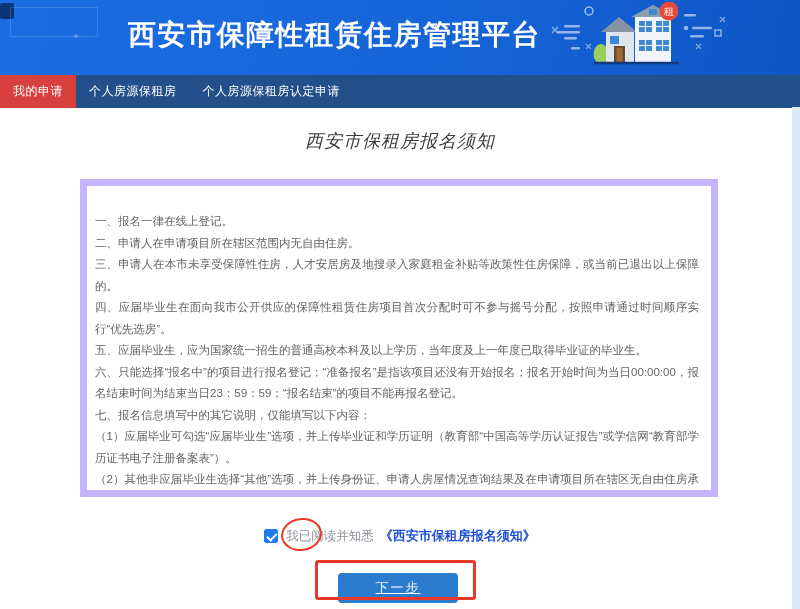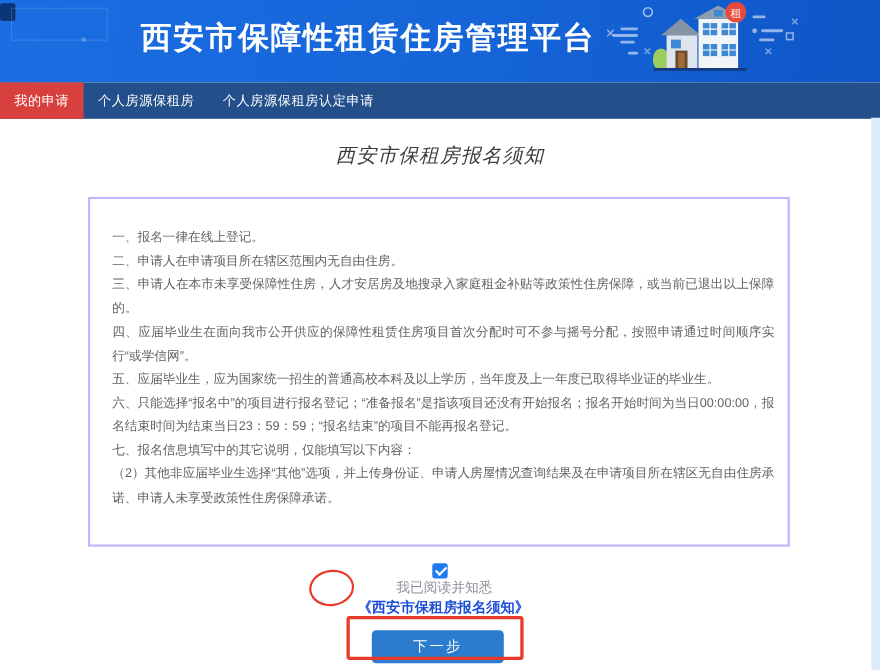--- a/index.html
+++ b/index.html
@@ -52,52 +52,53 @@
     background:#dcebfa;
   }
 
   
   .page-title {
     position:absolute; left:0; top:129px; width:800px;
     text-align:center; font-size:18px; color:#3c3c3c; letter-spacing:1px;font-style:italic;
   }
   .notice-box {
     position:absolute; left:80px; top:179px; width:638px; height:318px;
-    background:#ffffff; border:2px solid #c4b5fd;
-    padding:25px 12px 0 20px; overflow:hidden;
+    background:#ffffff; border:7px solid #c4b5fd;
+    padding:25px 12px 0 8px; overflow:hidden;
   }
   .notice-box p {
     font-size:11.5px; line-height:21.5px; color:#606266; letter-spacing:0;
     text-align:justify;
   }
 
   
   .agree-row {
     position:absolute; left:0; top:527px; width:800px; height:18px;
-    display:flex; justify-content:center; align-items:center;flex-direction:column;
+    display:flex; justify-content:center; align-items:center;
   }
   .checkbox {
     position:relative; width:14px; height:14px; border-radius:2.5px;
     background:#1f7bf2; flex:0 0 auto; cursor:pointer;
   }
   .checkbox::after {
     content:""; position:absolute; left:4.5px; top:1.5px;
     width:4px; height:8px;
     border:solid #ffffff; border-width:0 2px 2px 0;
     transform:rotate(45deg);
   }
   .agree-prefix { margin-left:8px; font-size:12.5px; color:#8d9099; }
   .agree-link  { margin-left:6px; font-size:13px; font-weight:bold; color:#1d4ed8; cursor:pointer; }
 
   
   .next-btn {
     position:absolute; left:338px; top:573px; width:120px; height:30px;
     background:#2b7bce; border:none; border-radius:4px;
     color:#ffffff; font-size:13px; letter-spacing:2px; cursor:pointer;
     font-family:inherit;
+    text-decoration:underline;
   }
 
   
   .annot-ellipse {
     position:absolute; left:281px; top:518px; width:41px; height:33px;
     border:2.5px solid #e8392b; border-radius:50%;
     transform:rotate(-8deg); z-index:6; pointer-events:none;
   }
   .annot-rect {
     position:absolute; left:315px; top:560px; width:161px; height:40px;
@@ -176,24 +177,25 @@
   </div>
 
   <div class="scrollbar"></div>
 
   <div class="page-title">西安市保租房报名须知</div>
 
   <div class="notice-box">
     <p>一、报名一律在线上登记。</p>
     <p>二、申请人在申请项目所在辖区范围内无自由住房。</p>
     <p>三、申请人在本市未享受保障性住房，人才安居房及地搜录入家庭租金补贴等政策性住房保障，或当前已退出以上保障的。</p>
-    <p>四、应届毕业生在面向我市公开供应的保障性租赁住房项目首次分配时可不参与摇号分配，按照申请通过时间顺序实行“或学信网”。</p>
+    <p>四、应届毕业生在面向我市公开供应的保障性租赁住房项目首次分配时可不参与摇号分配，按照申请通过时间顺序实行“优先选房”。</p>
     <p>五、应届毕业生，应为国家统一招生的普通高校本科及以上学历，当年度及上一年度已取得毕业证的毕业生。</p>
     <p>六、只能选择“报名中”的项目进行报名登记；“准备报名”是指该项目还没有开始报名；报名开始时间为当日00:00:00，报名结束时间为结束当日23：59：59；“报名结束”的项目不能再报名登记。</p>
     <p>七、报名信息填写中的其它说明，仅能填写以下内容：</p>
+    <p>（1）应届毕业可勾选“应届毕业生”选项，并上传毕业证和学历证明（教育部“中国高等学历认证报告”或学信网“教育部学历证书电子注册备案表”）。</p>
     <p>（2）其他非应届毕业生选择“其他”选项，并上传身份证、申请人房屋情况查询结果及在申请项目所在辖区无自由住房承诺、申请人未享受政策性住房保障承诺。</p>
   </div>
 
   <div class="agree-row">
     <div class="checkbox"></div>
     <span class="agree-prefix">我已阅读并知悉</span>
     <span class="agree-link">《西安市保租房报名须知》</span>
   </div>
 
   <button class="next-btn">下一步</button>

